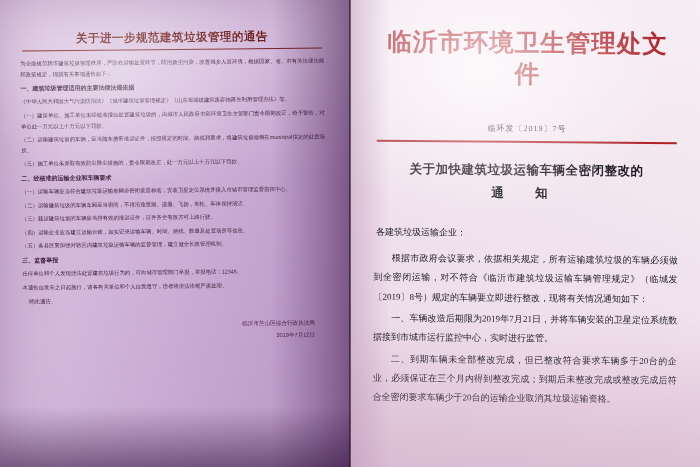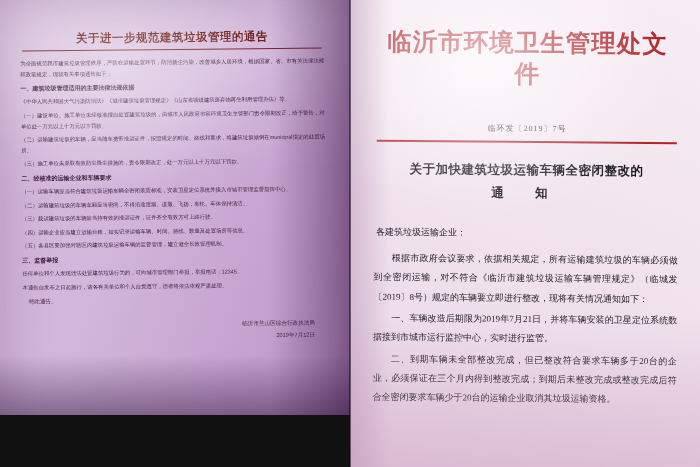--- a/index.html
+++ b/index.html
@@ -1,21 +1,21 @@
 <!DOCTYPE html>
 <html><head>
 <meta charset="utf-8">
 <style>
   html,body{margin:0;padding:0;background:#111;}
   body{width:700px;height:467px;overflow:hidden;font-family:"Liberation Sans",sans-serif;}
   .photo{position:relative;width:700px;height:467px;display:flex;}
 
   
   .left{
-    position:relative;width:350px;height:415px;
+    position:relative;width:350px;height:467px;
     background:
       radial-gradient(circle at 20% 10%, rgba(255,255,255,.18), rgba(255,255,255,0) 55%),
       radial-gradient(circle at 80% 90%, rgba(120,60,140,.35), rgba(0,0,0,0) 60%),
       linear-gradient(160deg,#c9a7cf 0%, #c49fd0 25%, #b98fc6 55%, #a87ab6 80%, #97689f 100%);
     overflow:hidden;
   }
   .left .sheet{
     position:absolute;left:-4px;top:-6px;width:358px;height:480px;
     background:
       linear-gradient(175deg, rgba(255,255,255,.30), rgba(255,255,255,.05) 40%, rgba(255,255,255,.16) 100%),

